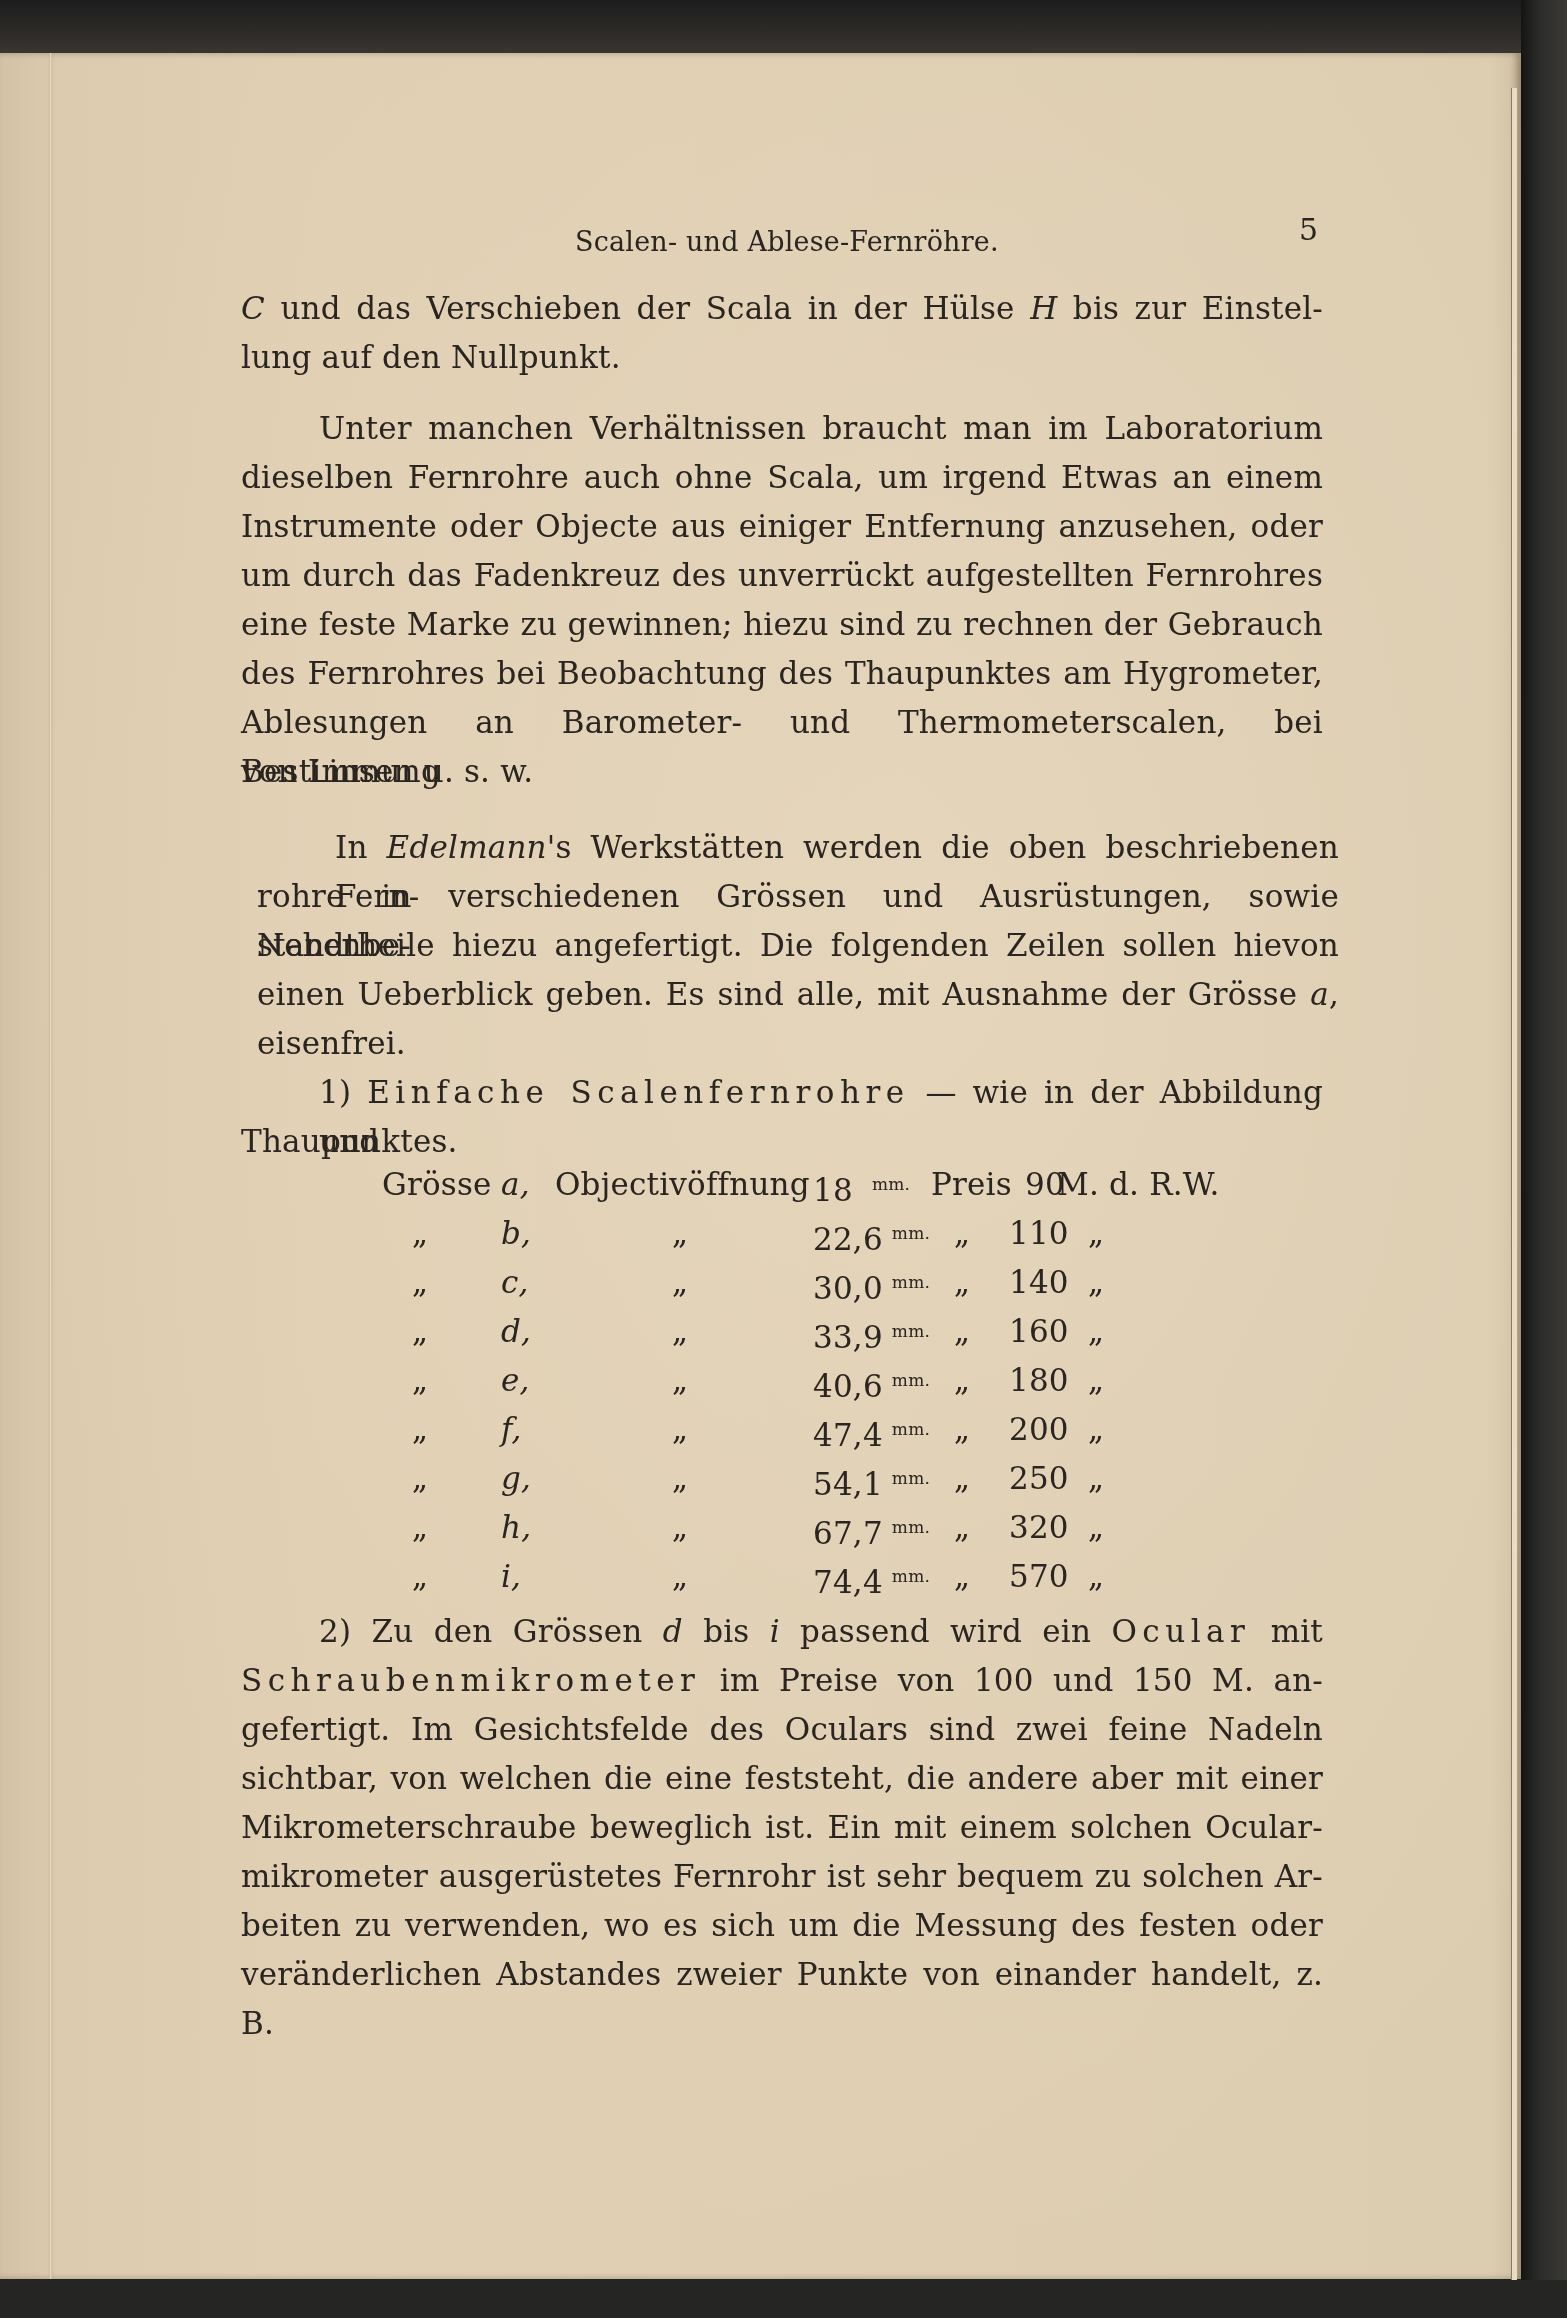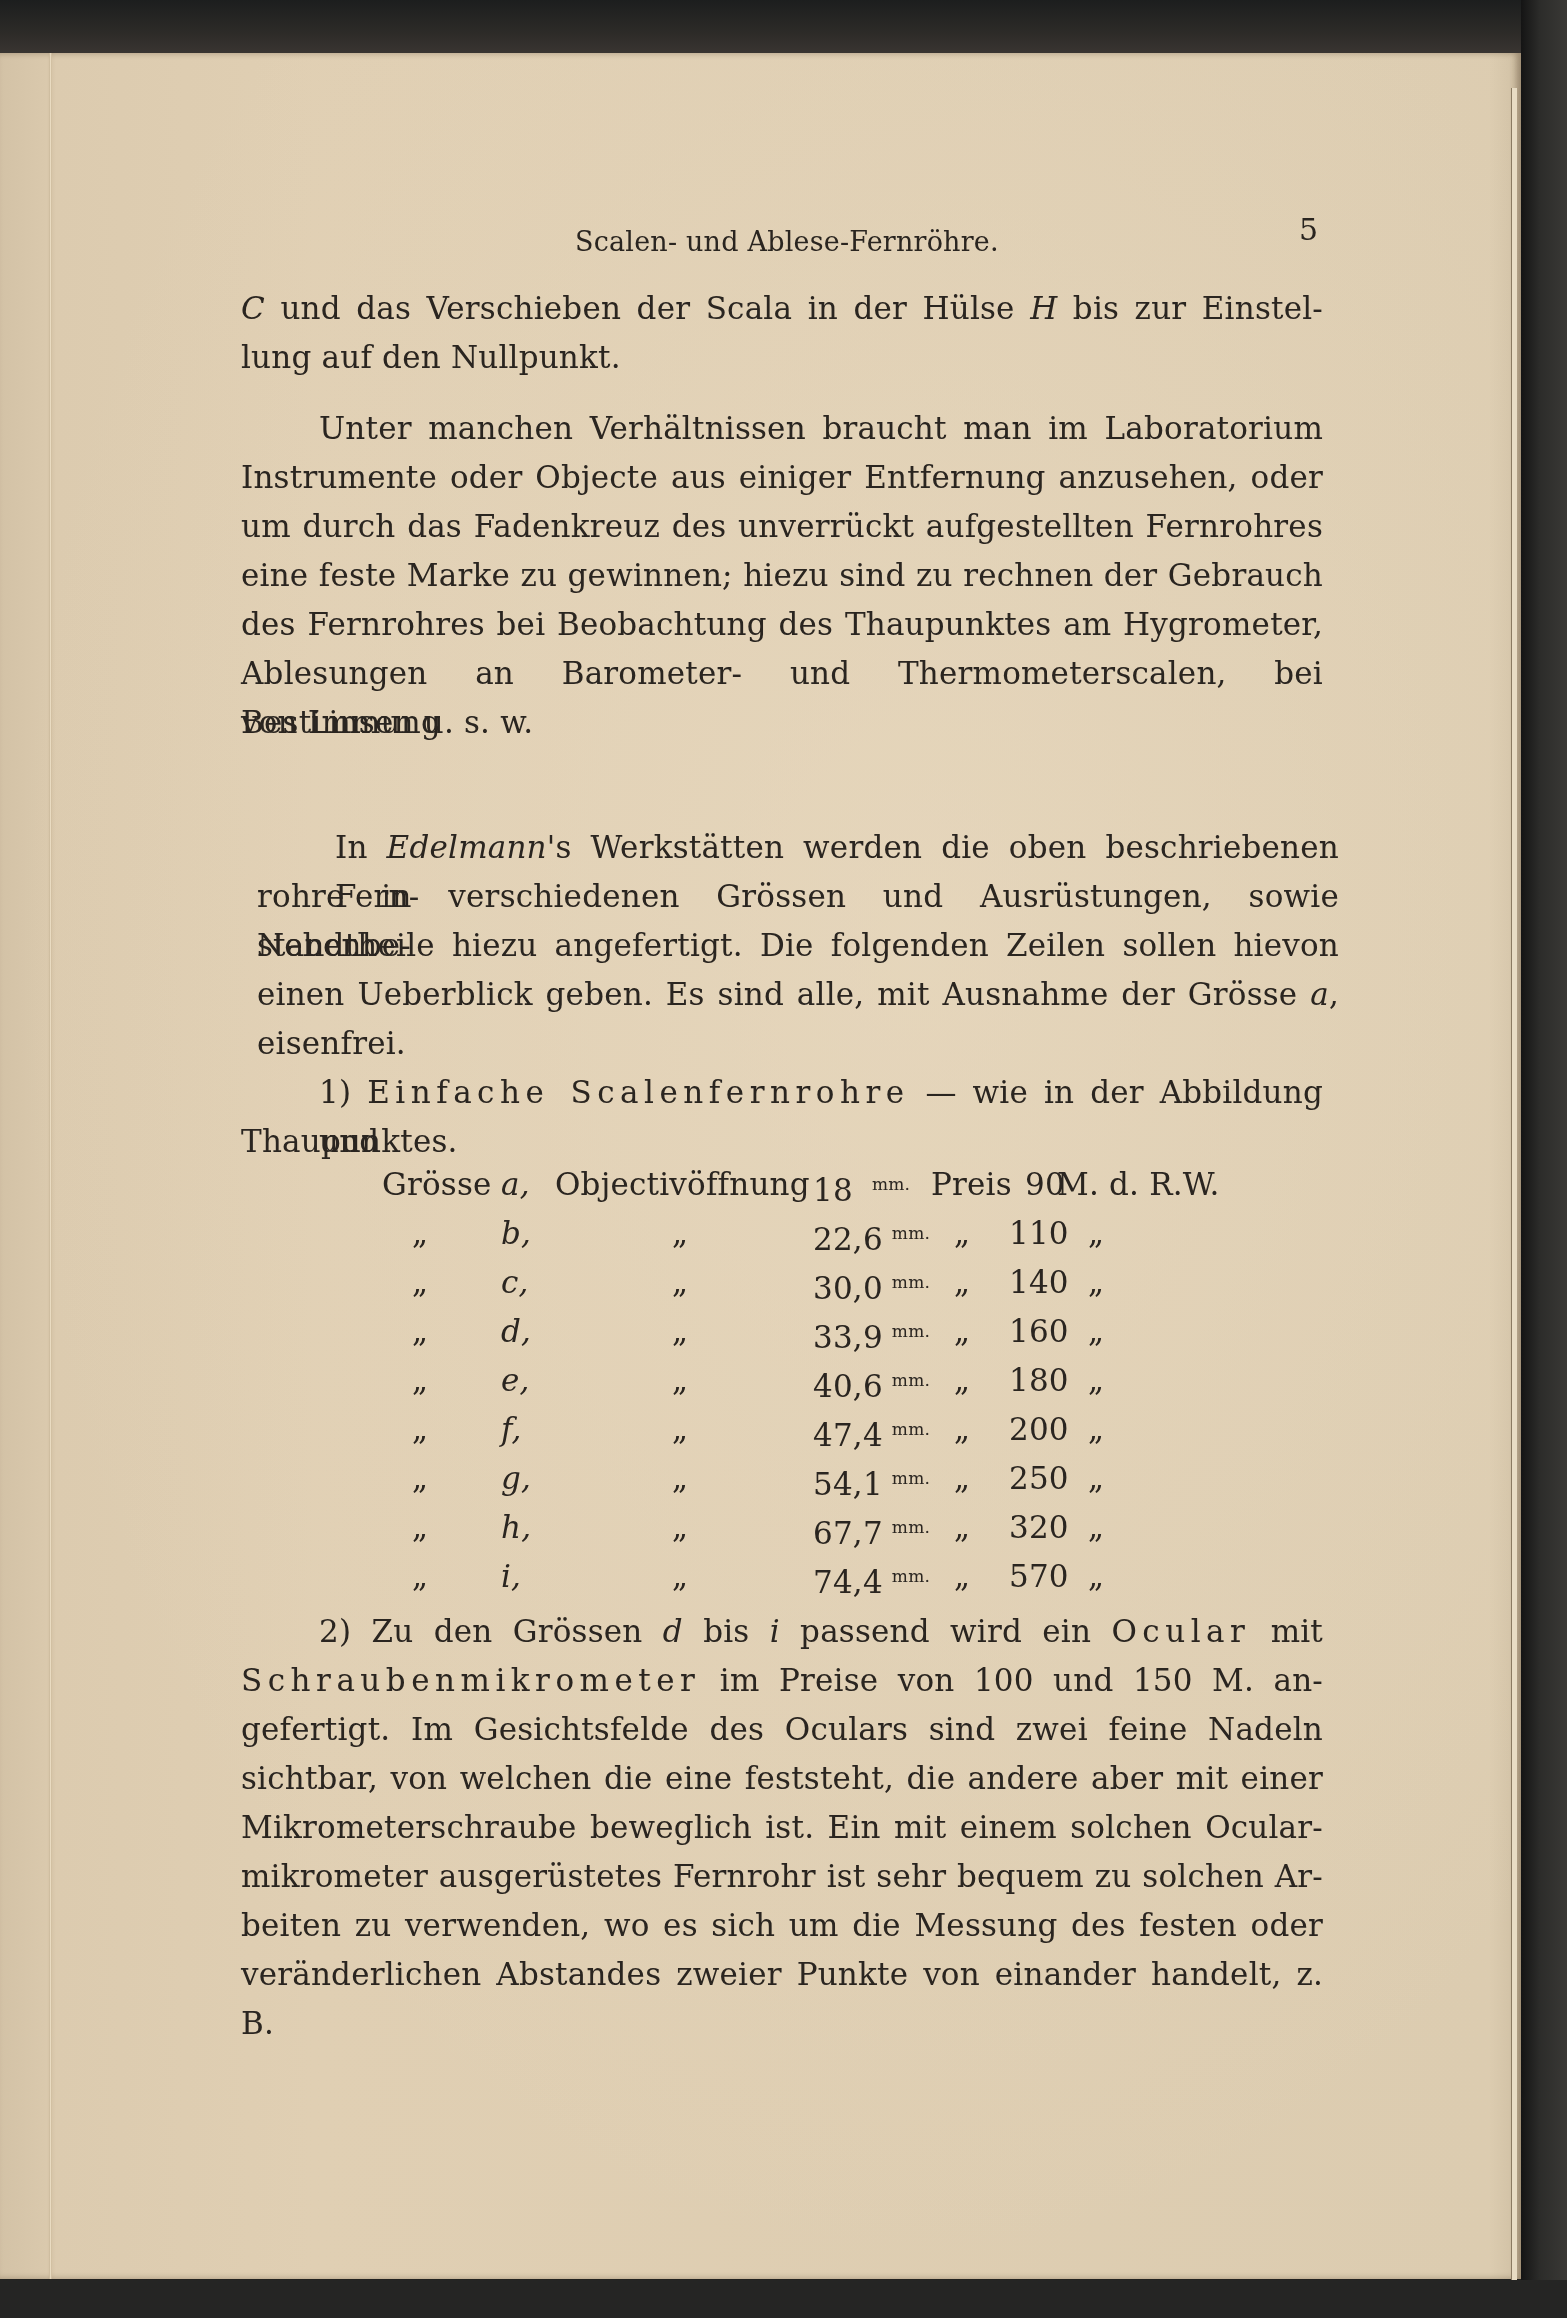--- a/index.html
+++ b/index.html
@@ -85,20 +85,21 @@
     <span class="pnum">5</span>
   </div>
 
   <div class="para" style="top:284px;">
     <span class="line"><span class="it">C</span><span> und das Verschieben der Scala in der Hülse </span><span class="it">H</span><span> bis zur Einstel-</span></span>
     <span class="line last">lung auf den Nullpunkt.</span>
   </div>
 
   <div class="para" style="top:372px;margin-top:32px;">
     <span class="line indent">Unter manchen Verhältnissen braucht man im Laboratorium</span>
+    <span class="line">dieselben Fernrohre auch ohne Scala, um irgend Etwas an einem</span>
     <span class="line">Instrumente oder Objecte aus einiger Entfernung anzusehen, oder</span>
     <span class="line">um durch das Fadenkreuz des unverrückt aufgestellten Fernrohres</span>
     <span class="line">eine feste Marke zu gewinnen; hiezu sind zu rechnen der Gebrauch</span>
     <span class="line">des Fernrohres bei Beobachtung des Thaupunktes am Hygrometer,</span>
     <span class="line">Ablesungen an Barometer- und Thermometerscalen, bei Bestimmung</span>
     <span class="line last">von Linsen u. s. w.</span>
   </div>
 
   <div class="para" style="top:823px;margin-left:16px;">
     <span class="line indent"><span>In </span><span class="it">Edelmann</span><span>'s Werkstätten werden die oben beschriebenen Fern-</span></span>

